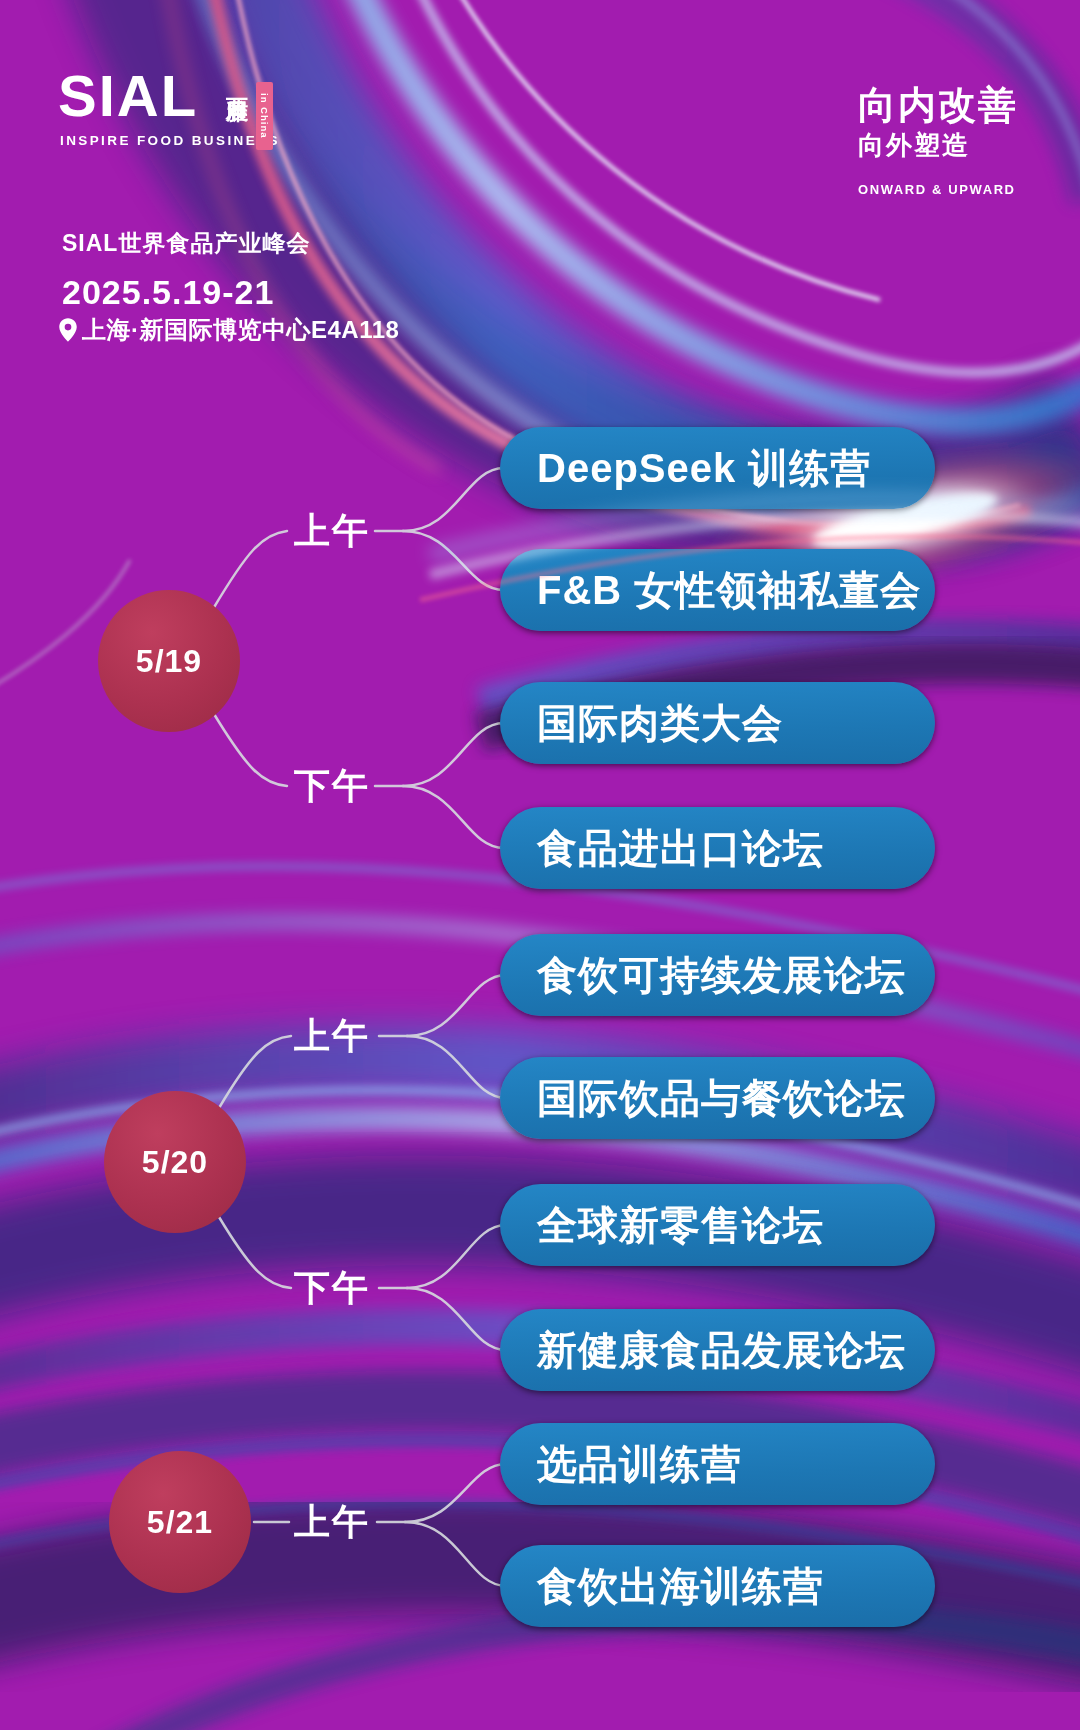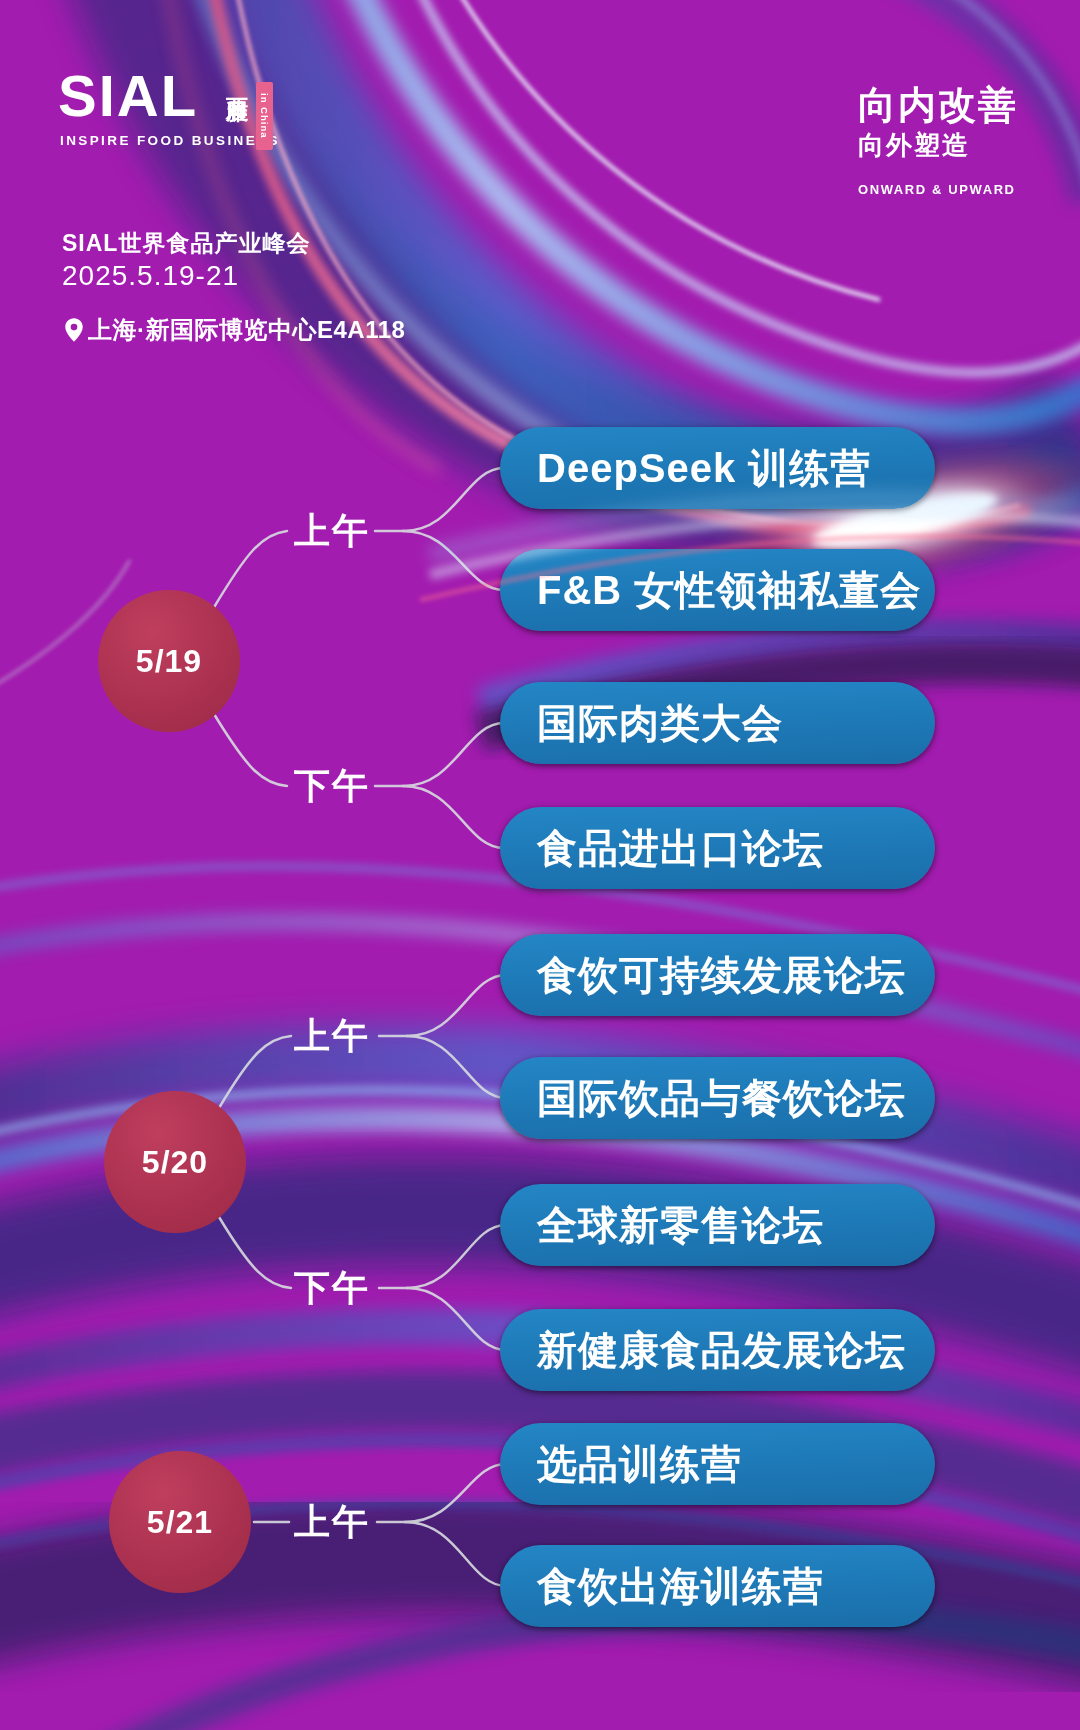--- a/index.html
+++ b/index.html
@@ -21,22 +21,22 @@
   .tagline{position:absolute;left:60px;top:133px;z-index:3;font-size:13.5px;font-weight:700;letter-spacing:2.4px;}
   .cnvert{position:absolute;left:225px;top:80px;z-index:3;font-size:22px;font-weight:600;line-height:24px;
     writing-mode:vertical-rl;text-orientation:upright;letter-spacing:2px;height:76px;}
   .badge{position:absolute;left:256px;top:82px;z-index:3;width:17px;height:68px;background:#e8628f;border-radius:2px;
     display:flex;align-items:center;justify-content:center;}
   .badge span{writing-mode:vertical-rl;font-size:9.5px;font-weight:700;color:#fff;letter-spacing:1px;}
   .motto1{position:absolute;left:858px;top:80px;z-index:3;font-size:38px;font-weight:700;letter-spacing:2px;}
   .motto2{position:absolute;left:858px;top:128px;z-index:3;font-size:26px;font-weight:700;letter-spacing:2px;}
   .motto3{position:absolute;left:858px;top:182px;z-index:3;font-size:13px;font-weight:700;letter-spacing:1.6px;}
   .evt-title{position:absolute;left:62px;top:228px;z-index:3;font-size:23px;font-weight:700;letter-spacing:1px;}
-  .evt-date{position:absolute;left:62px;top:260px;z-index:3;font-size:28px;font-weight:400;letter-spacing:1px;}
-  .evt-venue{position:absolute;left:64px;top:314px;z-index:3;font-size:24px;font-weight:600;letter-spacing:0.5px;
+  .evt-date{position:absolute;left:62px;top:273px;z-index:3;font-size:34px;font-weight:700;letter-spacing:1px;}
+  .evt-venue{position:absolute;left:58px;top:314px;z-index:3;font-size:24px;font-weight:600;letter-spacing:0.5px;
     display:flex;align-items:center;gap:4px;}
   .pin{width:20px;height:26px;flex:0 0 auto;}
 
   
   .date-circle{position:absolute;z-index:3;width:142px;height:142px;border-radius:50%;
     background:radial-gradient(circle at 38% 30%, #bf3e5e 0%, #ac3150 55%, #992a44 100%);
     display:flex;align-items:center;justify-content:center;}
   .date-circle span{font-size:32px;font-weight:700;letter-spacing:1px;}
   .c1{left:98px;top:590px;} .c2{left:104px;top:1091px;} .c3{left:109px;top:1451px;text-align:right;}
 

